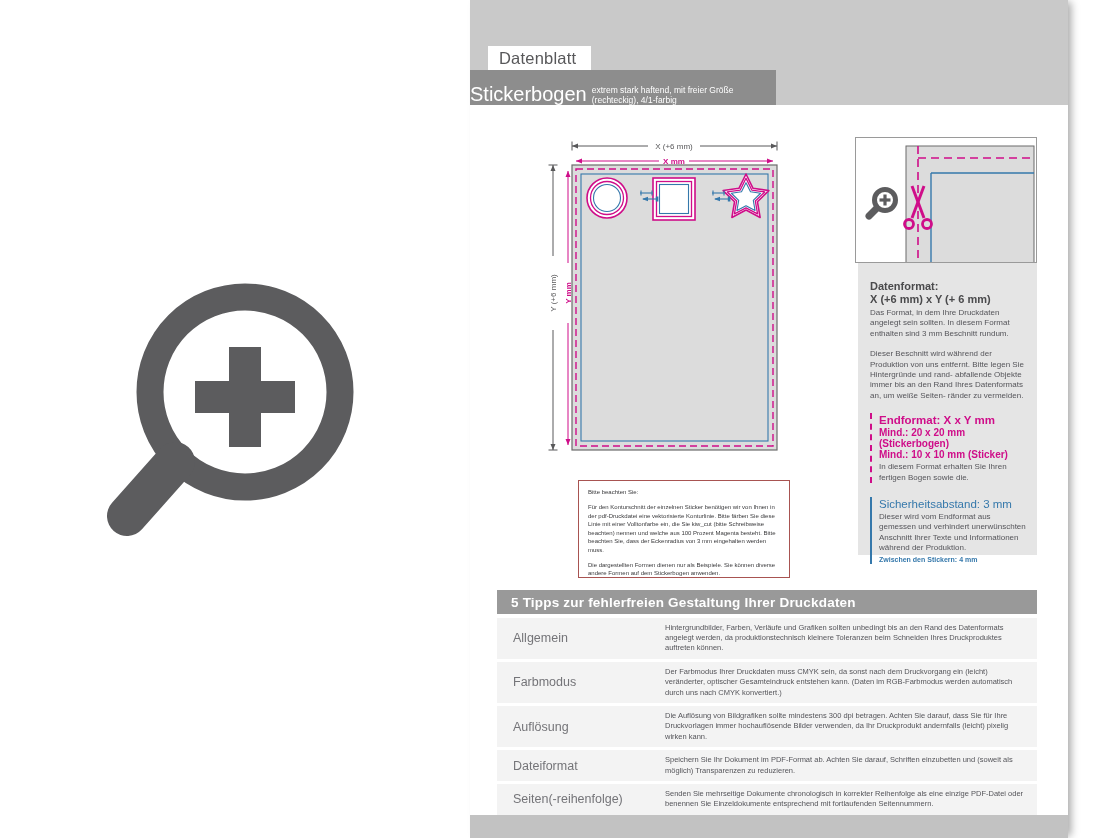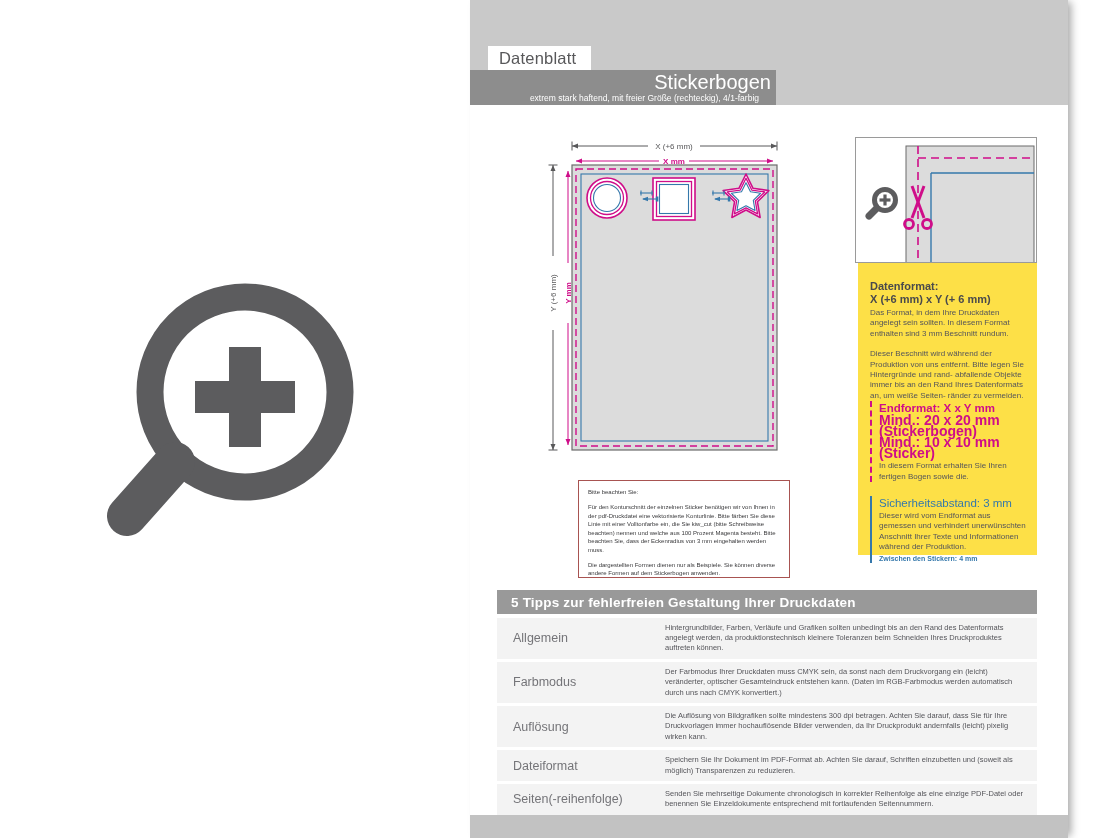--- a/index.html
+++ b/index.html
@@ -13,21 +13,21 @@
 
   
   .page { position:absolute; left:470px; top:0; width:598px; height:838px; background:#ffffff;
           box-shadow:5px 0 8px -2px rgba(0,0,0,0.35); }
 
   .top-band  { position:absolute; left:0; top:0; width:598px; height:105px; background:#c9c9c9; }
   .tab { position:absolute; left:18px; top:46px; width:103px; height:24px; background:#ffffff;
          display:flex; align-items:center; padding-left:11px;
          font-size:16.5px; color:#58585a; letter-spacing:0.2px; }
   .title-bar { position:absolute; left:0; top:70px; width:306px; height:35px; background:#8d8d8d;
-               display:flex; flex-direction:column; justify-content:center; align-items:flex-end; }
+               display:flex; justify-content:center; align-items:flex-end; }
   .title-bar .title { font-size:20px; color:#ffffff; line-height:21px; padding-right:5px; }
   .title-bar .subtitle { font-size:8.5px; color:#ffffff; line-height:10px; padding-right:17px; }
 
   
   .diagram { position:absolute; left:70px; top:138px; }
   .dim-text { font-size:8px; fill:#58585a; }
   .dim-text-m { font-size:8px; font-weight:bold; fill:#cf0d89; }
 
   
   .note-box { position:absolute; left:108px; top:480px; width:212px; height:98px;
@@ -35,29 +35,29 @@
   .note-box .nb-title { font-size:6px; line-height:8px; margin-bottom:7px; }
   .note-box .nb-p1 { font-size:6px; line-height:8.6px; margin-bottom:6px; }
   .note-box .nb-p2 { font-size:6px; line-height:8.6px; }
 
   
   .inset-panel { position:absolute; left:385px; top:137px; width:182px; height:126px;
                  background:#ffffff; border:1px solid #9a9a9a; overflow:hidden; }
 
   
   .info-panel { position:absolute; left:388px; top:263px; width:179px; height:292px;
-                background:#fde047; padding:17px 8px 8px 12px; color:#55555a; }
+                background:#e5e5e5; padding:17px 8px 8px 12px; color:#55555a; }
   .ip-h1 { font-size:11px; font-weight:bold; color:#4a4a4c; line-height:13px; }
   .ip-h2 { font-size:11px; font-weight:bold; color:#4a4a4c; line-height:13px; margin-bottom:2px; }
   .ip-p  { font-size:8px; line-height:10.4px; }
   .ip-p2 { font-size:8px; line-height:10.4px; margin-top:10px; }
-  .ip-block-m { border-left:2px dashed #cf0d89; padding-left:7px; }
+  .ip-block-m { margin-top:12px; border-left:2px dashed #cf0d89; padding-left:7px; }
   .ip-block-b { margin-top:14px; border-left:2px solid #3578ab; padding-left:7px; }
   .ip-end-title { font-size:11.5px; font-weight:bold; color:#cf0d89; line-height:14px; }
-  .ip-min { font-size:14px; font-weight:bold; color:#cf0d89; line-height:11px; }
+  .ip-min { font-size:10px; font-weight:bold; color:#cf0d89; line-height:11px; }
   .ip-end-body { font-size:8px; line-height:10.4px; margin-top:2px; }
   .ip-safe-title { font-size:11.5px; font-weight:normal; color:#3578ab; line-height:14px; margin-bottom:1px; }
   .ip-safe-note { font-size:7px; font-weight:bold; color:#3578ab; line-height:9px; margin-top:1px; }
 
   
   .tips-header { position:absolute; left:27px; top:590px; width:540px; height:24px; background:#999999;
                  display:flex; align-items:center; padding-left:14px;
                  font-size:13.5px; color:#ffffff; letter-spacing:0.2px;font-weight:bold; }
   .tips-rows { position:absolute; left:27px; top:618px; width:540px; }
   .tip-row { display:flex; background:#f3f3f3; margin-bottom:3.5px; }

